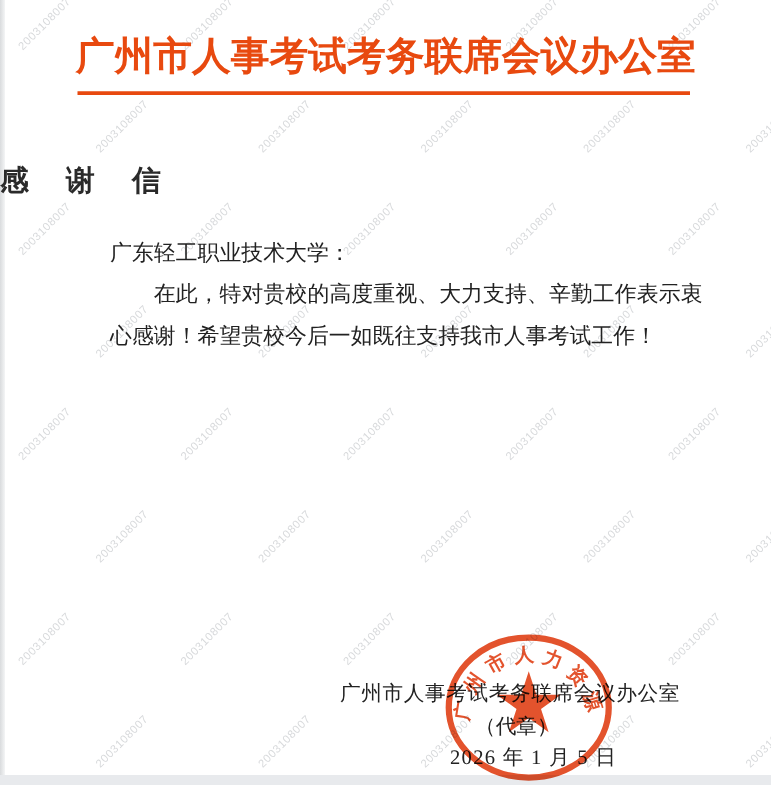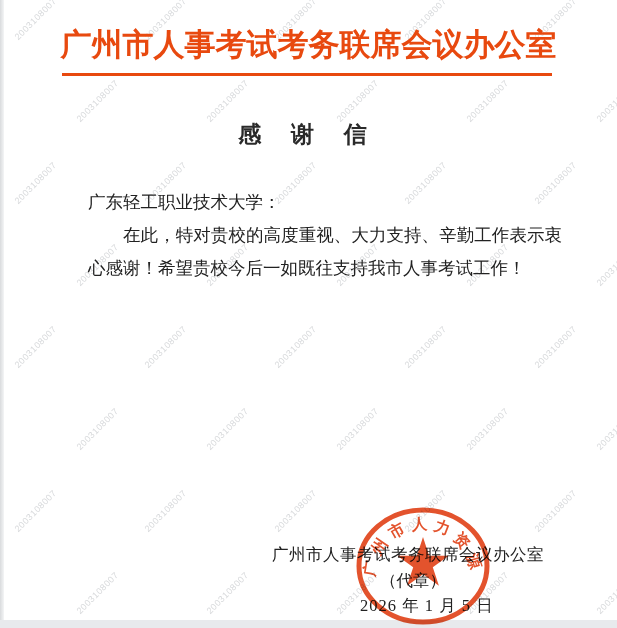--- a/index.html
+++ b/index.html
@@ -34,22 +34,21 @@
     letter-spacing:0px;
     color:#e8490f;
     z-index:2;
   }
   .letterhead-rule{
     position:absolute;top:73px;left:62px;width:490px;height:3px;
     background:#e8490f;z-index:2;
   }
   
   .letter-title{
-    position:absolute;top:119px;left:0;width:100%;
-    text-align:center;
+    position:absolute;top:129px;left:0;width:100%;
     font-size:23px;font-weight:600;color:#2a2a2a;
     letter-spacing:12px;
     z-index:2;
   }
   
   .letter-body{
     position:absolute;top:186px;left:88px;width:474px;
     font-size:17.5px;line-height:33px;
     text-align:justify;color:#222;
     z-index:2;

